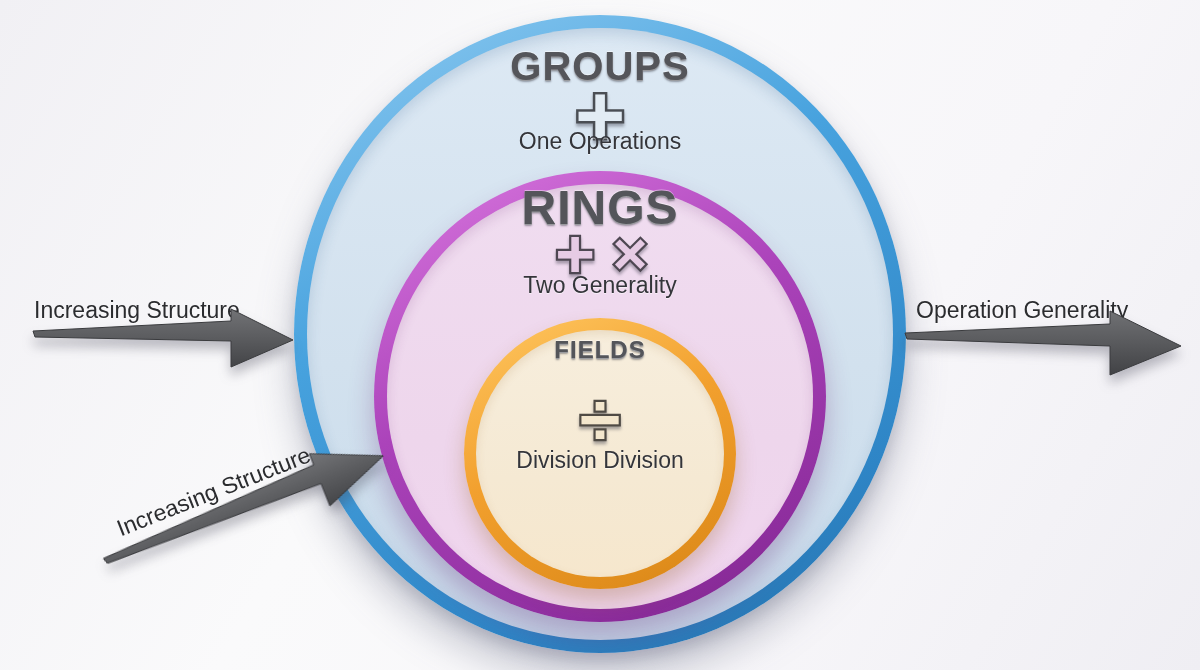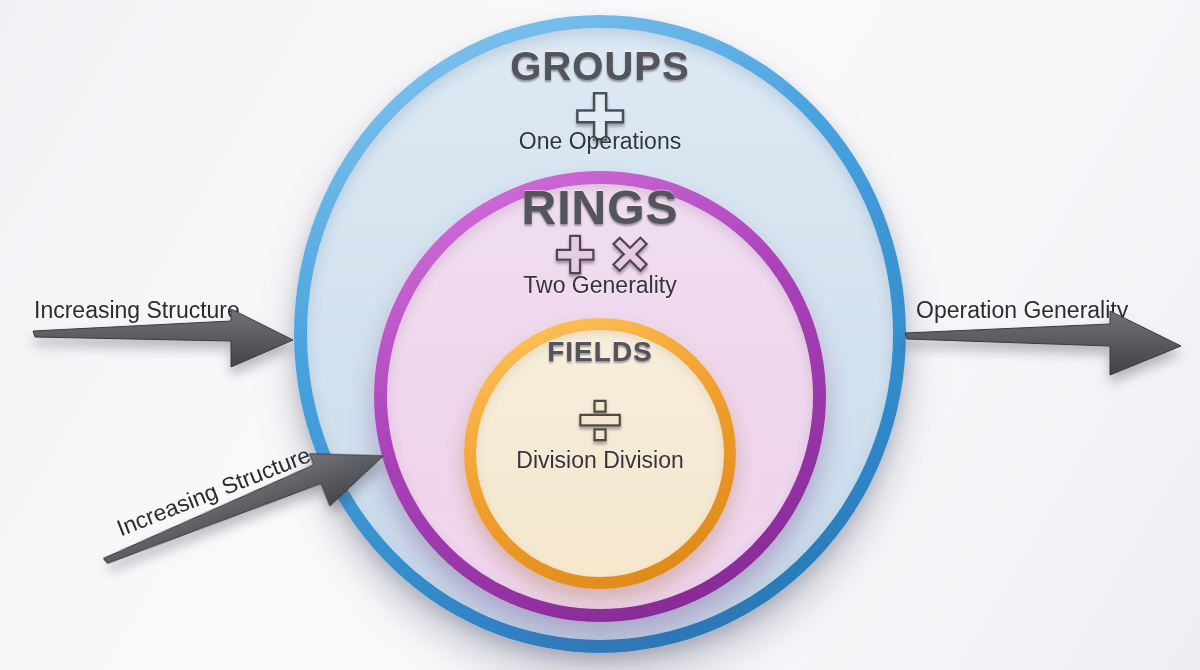--- a/index.html
+++ b/index.html
@@ -50,21 +50,21 @@
   }
 
   
   .label { position: absolute; left: 400px; width: 400px; text-align: center; }
   .title {
     font-weight: 800; color: #54555a; letter-spacing: 1px;
     text-shadow: 0 1px 0 #9a9b9f, 0 2px 2px rgba(45,45,55,0.45), 0 -1px 0 rgba(255,255,255,0.45);
   }
   .t-groups { top: 44px;  font-size: 40px; }
   .t-rings  { top: 180px; font-size: 48px; text-align: center; }
-  .t-fields { top: 336px; font-size: 28px; }
+  .t-fields { top: 336px; font-size: 24px; }
   .sub {
     font-size: 23px; font-weight: 500; color: #34353a;
     text-shadow: 0 1px 0 rgba(255,255,255,0.55);
   }
   .s-groups { top: 128px; }
   .s-rings  { top: 272px; }
   .s-fields { top: 447px; }
 
   .sym { position: absolute; left: 490px; width: 220px; overflow: visible;
          filter: drop-shadow(0 3px 1.5px rgba(55,55,70,0.40)); }

